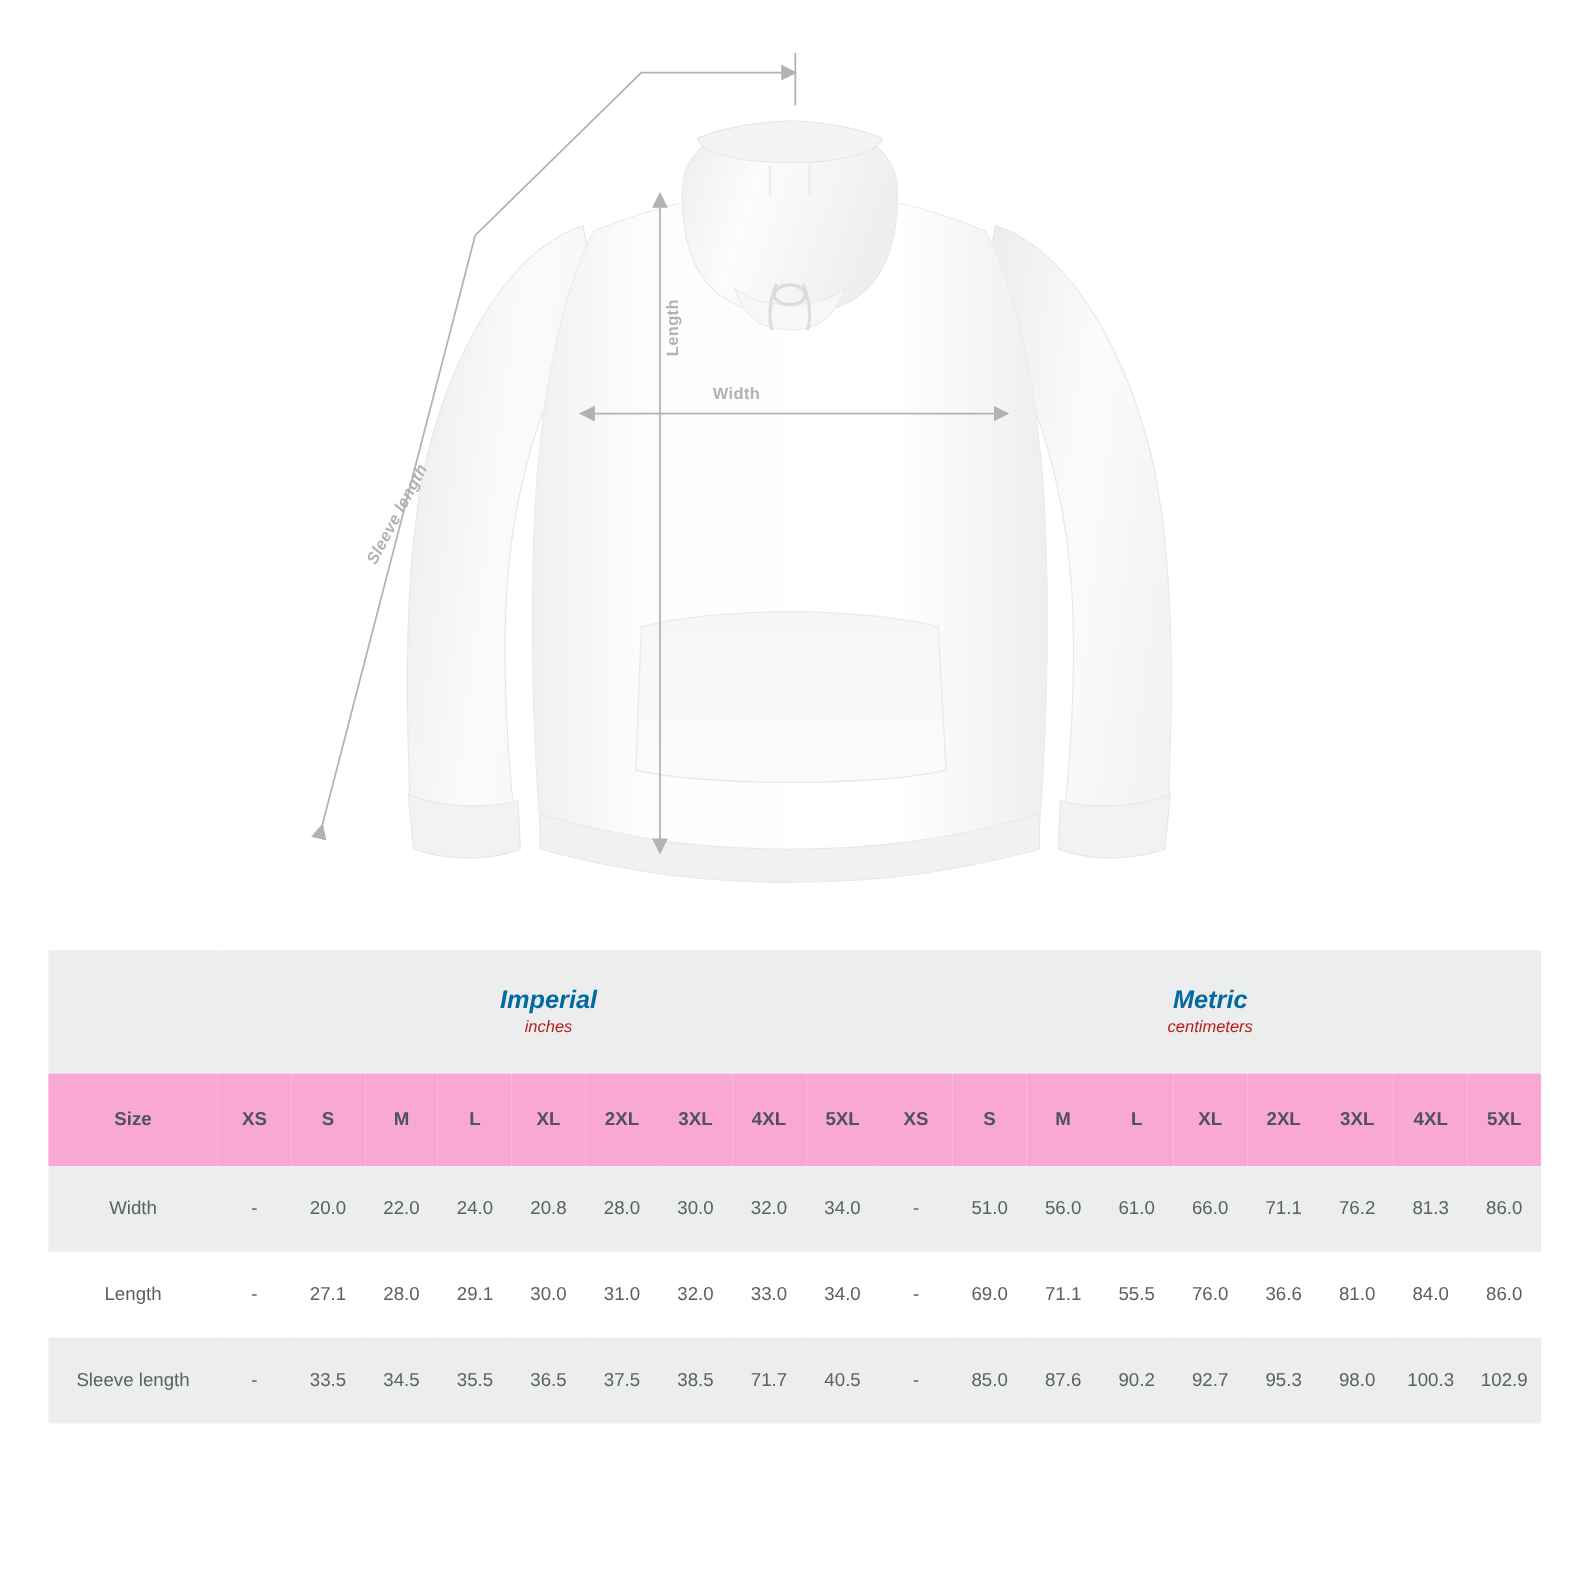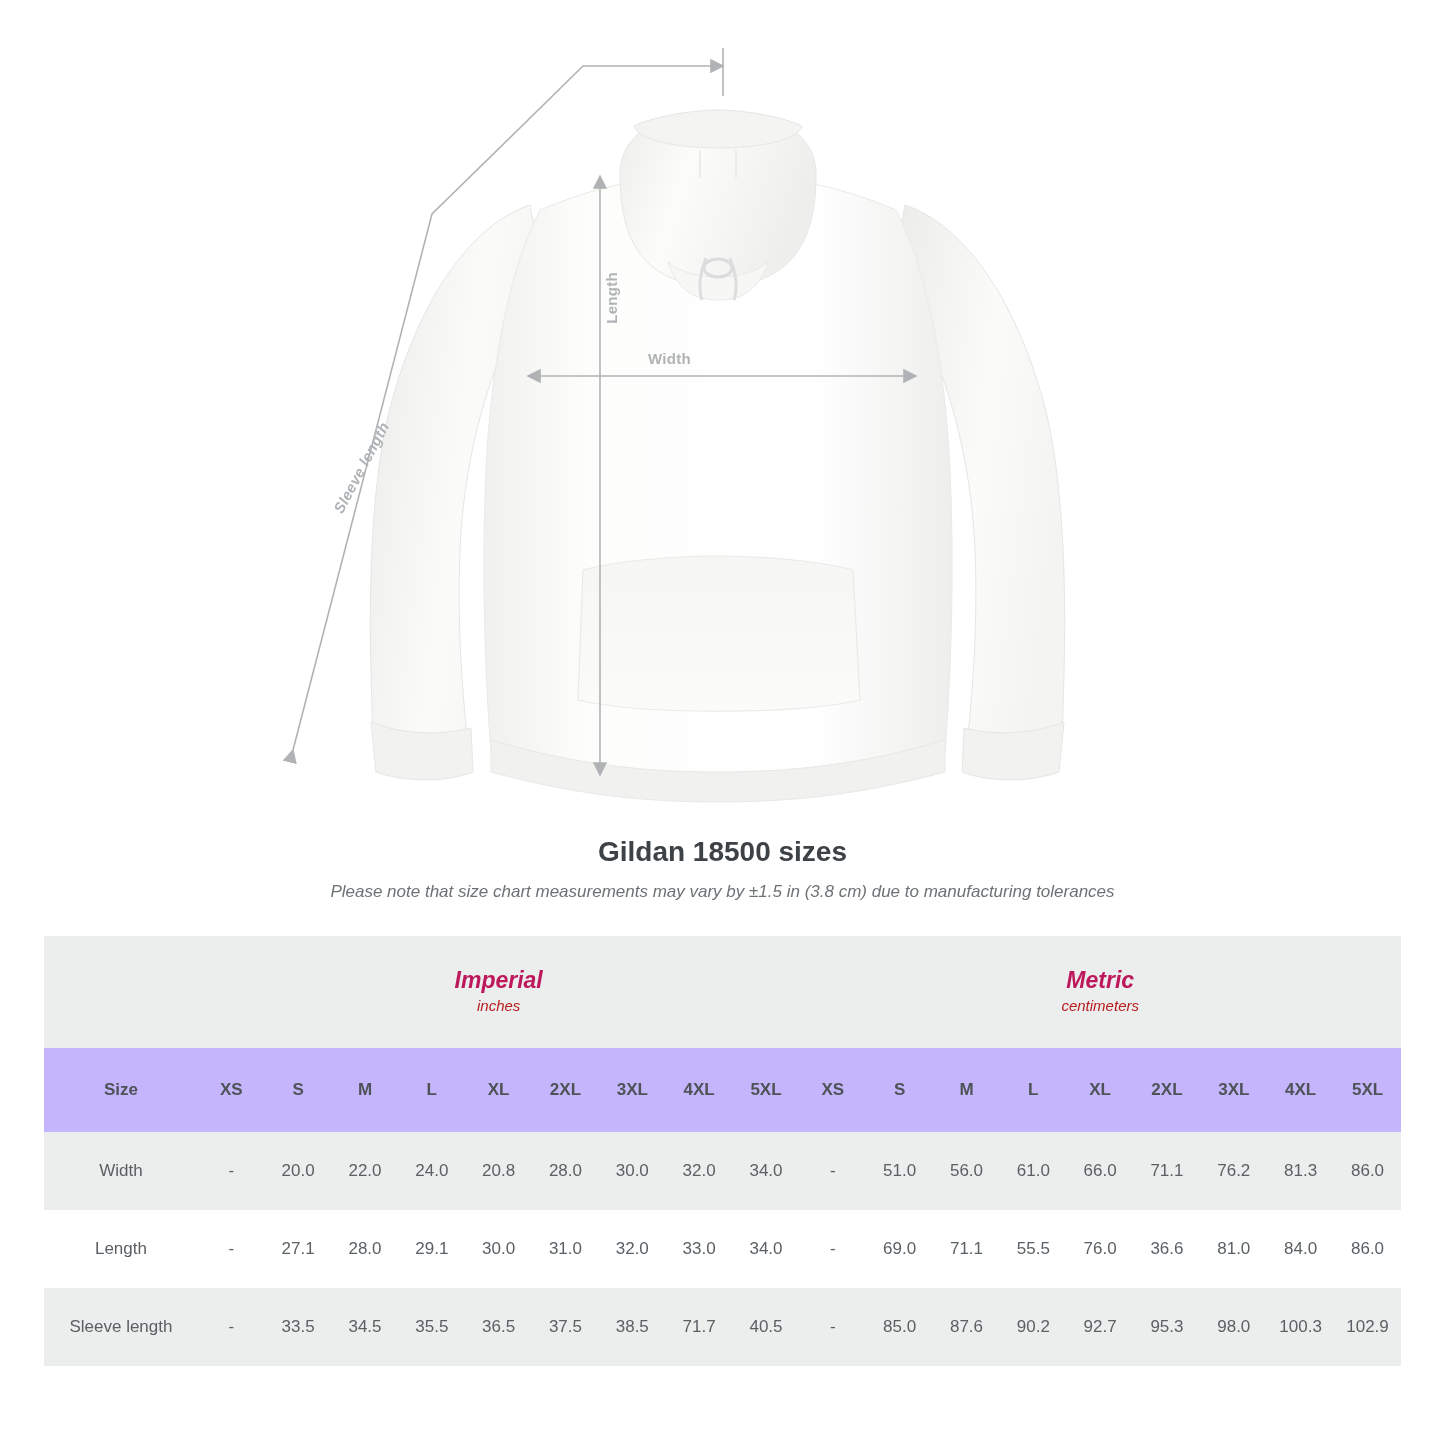--- a/index.html
+++ b/index.html
@@ -89,31 +89,31 @@
     vertical-align: middle;
   }
   .unit-head {
     background: #eceded;
     height: 112px;
   }
   .unit-head .unit-name {
     font-size: 23px;
     font-style: italic;
     font-weight: bold;
-    color: #be185d;
+    color: #0369a1;
     line-height: 1.25;
   }
   .unit-head .unit-sub {
     font-size: 15px;
     font-style: italic;
     color: #b91c1c;
     line-height: 1.5;
   }
   tr.row-head td {
-    background: #c4b5fd;
+    background: #f9a8d4;
     font-weight: bold;
     color: #4d5356;
     font-size: 17px;
     height: 84px;
   }
   tr.row-band td {
     background: #eceded;
   }
   tr.row-plain td {
     background: #ffffff;
@@ -214,24 +214,20 @@
 
         <line x1="723" y1="48" x2="723" y2="96"></line>
       </g>
     </svg>
 
     <div class="dim-label vertical" style="left:603px; top:272px;">Length</div>
     <div class="dim-label" style="left:648px; top:350px;">Width</div>
     <div class="dim-label sleeve" style="left:330px; top:508px;">Sleeve length</div>
   </div>
 
-  <div class="title-block">
-    <h1 class="chart-title">Gildan 18500 sizes</h1>
-    <p class="chart-note">Please note that size chart measurements may vary by ±1.5 in (3.8 cm) due to manufacturing tolerances</p>
-  </div>
 
   <div class="table-wrap">
     <table class="size-table">
       <colgroup>
         <col class="col-label">
         <col class="col-size">
           <col class="col-size">
           <col class="col-size">
           <col class="col-size">
         <col class="col-size">

